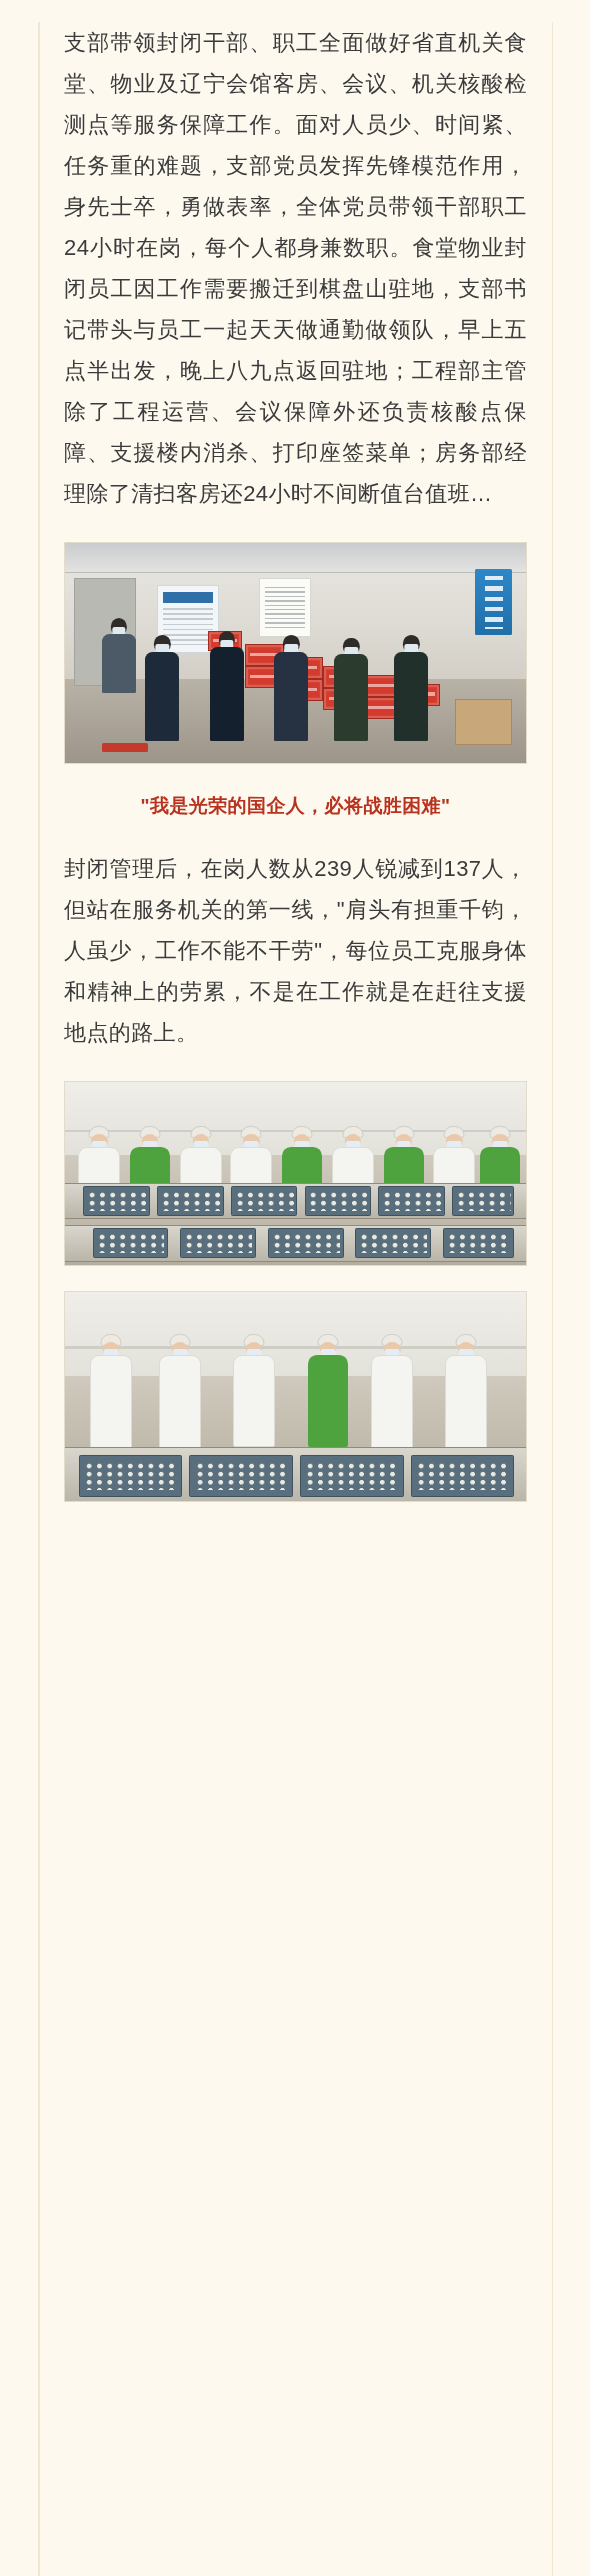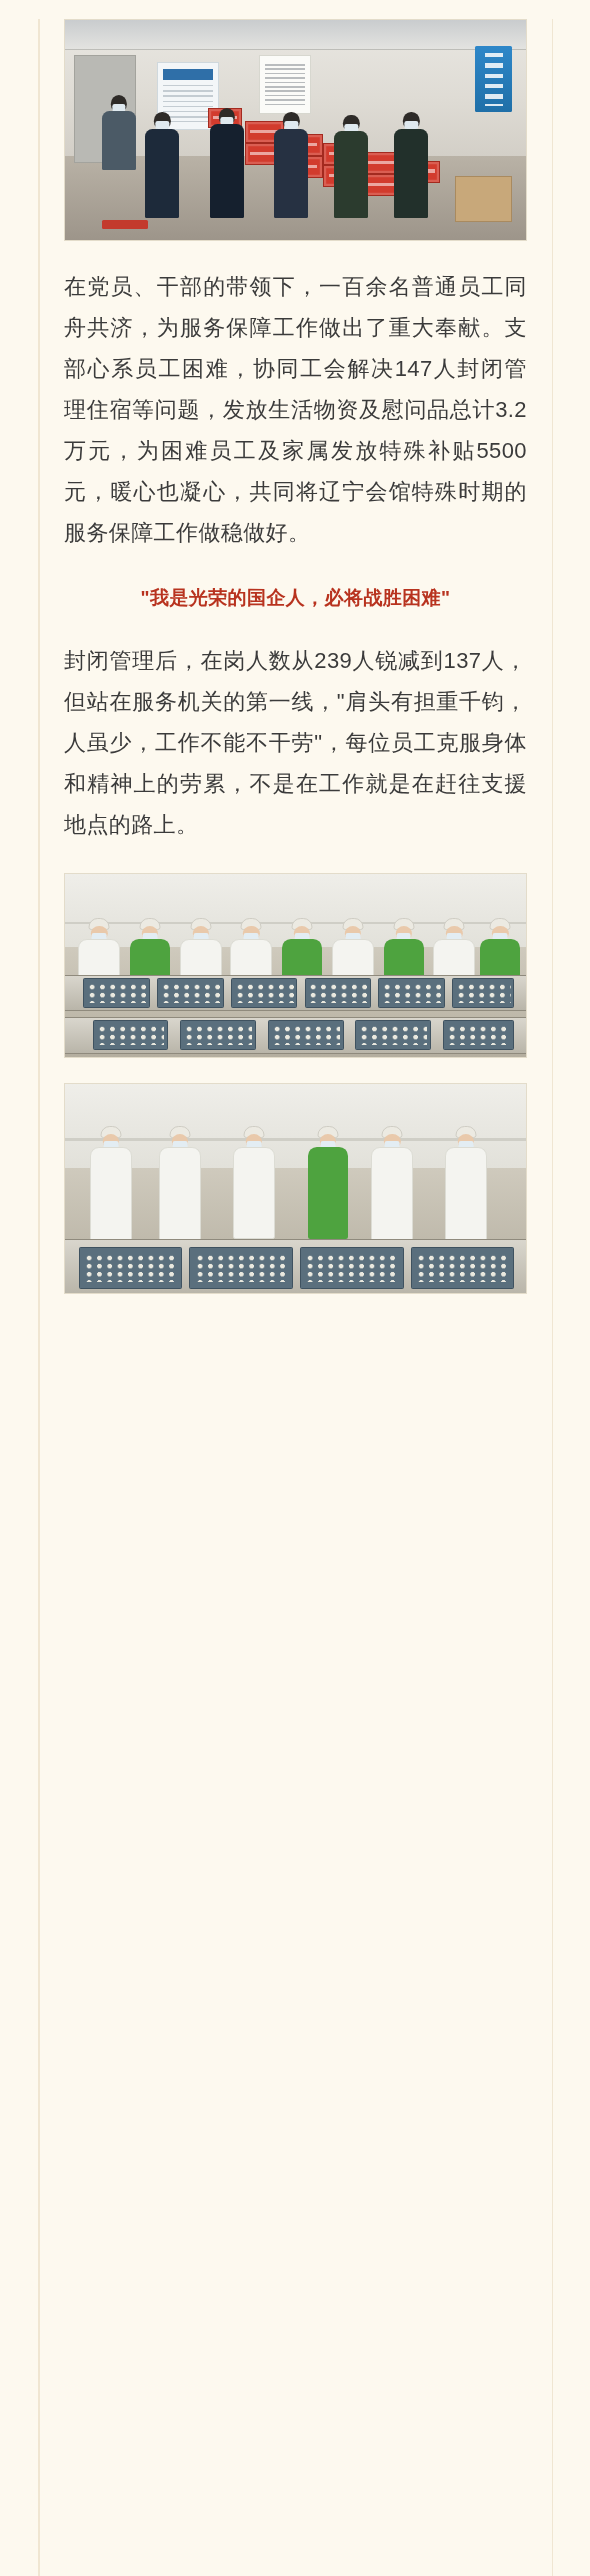--- a/index.html
+++ b/index.html
@@ -250,20 +250,21 @@
 </head>
 <body>
 
 <div class="page">
 
   <div class="side-rule left"></div>
   <div class="side-rule right"></div>
 
   <div class="content">
 
+    <p class="para first">支部带领封闭干部、职工全面做好省直机关食堂、物业及辽宁会馆客房、会议、机关核酸检测点等服务保障工作。面对人员少、时间紧、任务重的难题，支部党员发挥先锋模范作用，身先士卒，勇做表率，全体党员带领干部职工24小时在岗，每个人都身兼数职。食堂物业封闭员工因工作需要搬迁到棋盘山驻地，支部书记带头与员工一起天天做通勤做领队，早上五点半出发，晚上八九点返回驻地；工程部主管除了工程运营、会议保障外还负责核酸点保障、支援楼内消杀、打印座签菜单；房务部经理除了清扫客房还24小时不间断值台值班…</p>
 
     <div class="photo p1">
       <div class="scene">
         <div class="s1-wall"></div>
         <div class="s1-ceiling"></div>
         <div class="s1-floor"></div>
         <div class="s1-door"></div>
         <div class="s1-poster"></div>
         <div class="s1-notice"></div>
         <div class="s1-banner"></div>
@@ -308,21 +309,20 @@
           <div class="head"></div>
           <div class="mask"></div>
           <div class="body"></div>
         </div>
 
         <div class="s1-carton"></div>
         <div class="s1-mat"></div>
       </div>
     </div>
 
-    <p class="para">在党员、干部的带领下，一百余名普通员工同舟共济，为服务保障工作做出了重大奉献。支部心系员工困难，协同工会解决147人封闭管理住宿等问题，发放生活物资及慰问品总计3.2万元，为困难员工及家属发放特殊补贴5500 元，暖心也凝心，共同将辽宁会馆特殊时期的服务保障工作做稳做好。</p>
 
     <div class="quote-head">"我是光荣的国企人，必将战胜困难"</div>
 
     <p class="para">封闭管理后，在岗人数从239人锐减到137人，但站在服务机关的第一线，"肩头有担重千钧，人虽少，工作不能不干劳"，每位员工克服身体和精神上的劳累，不是在工作就是在赶往支援地点的路上。</p>
 
     <div class="photo p2">
       <div class="scene">
         <div class="s2-wall"></div>
         <div class="s2-wall-line"></div>
         <div class="s2-floor"></div>

